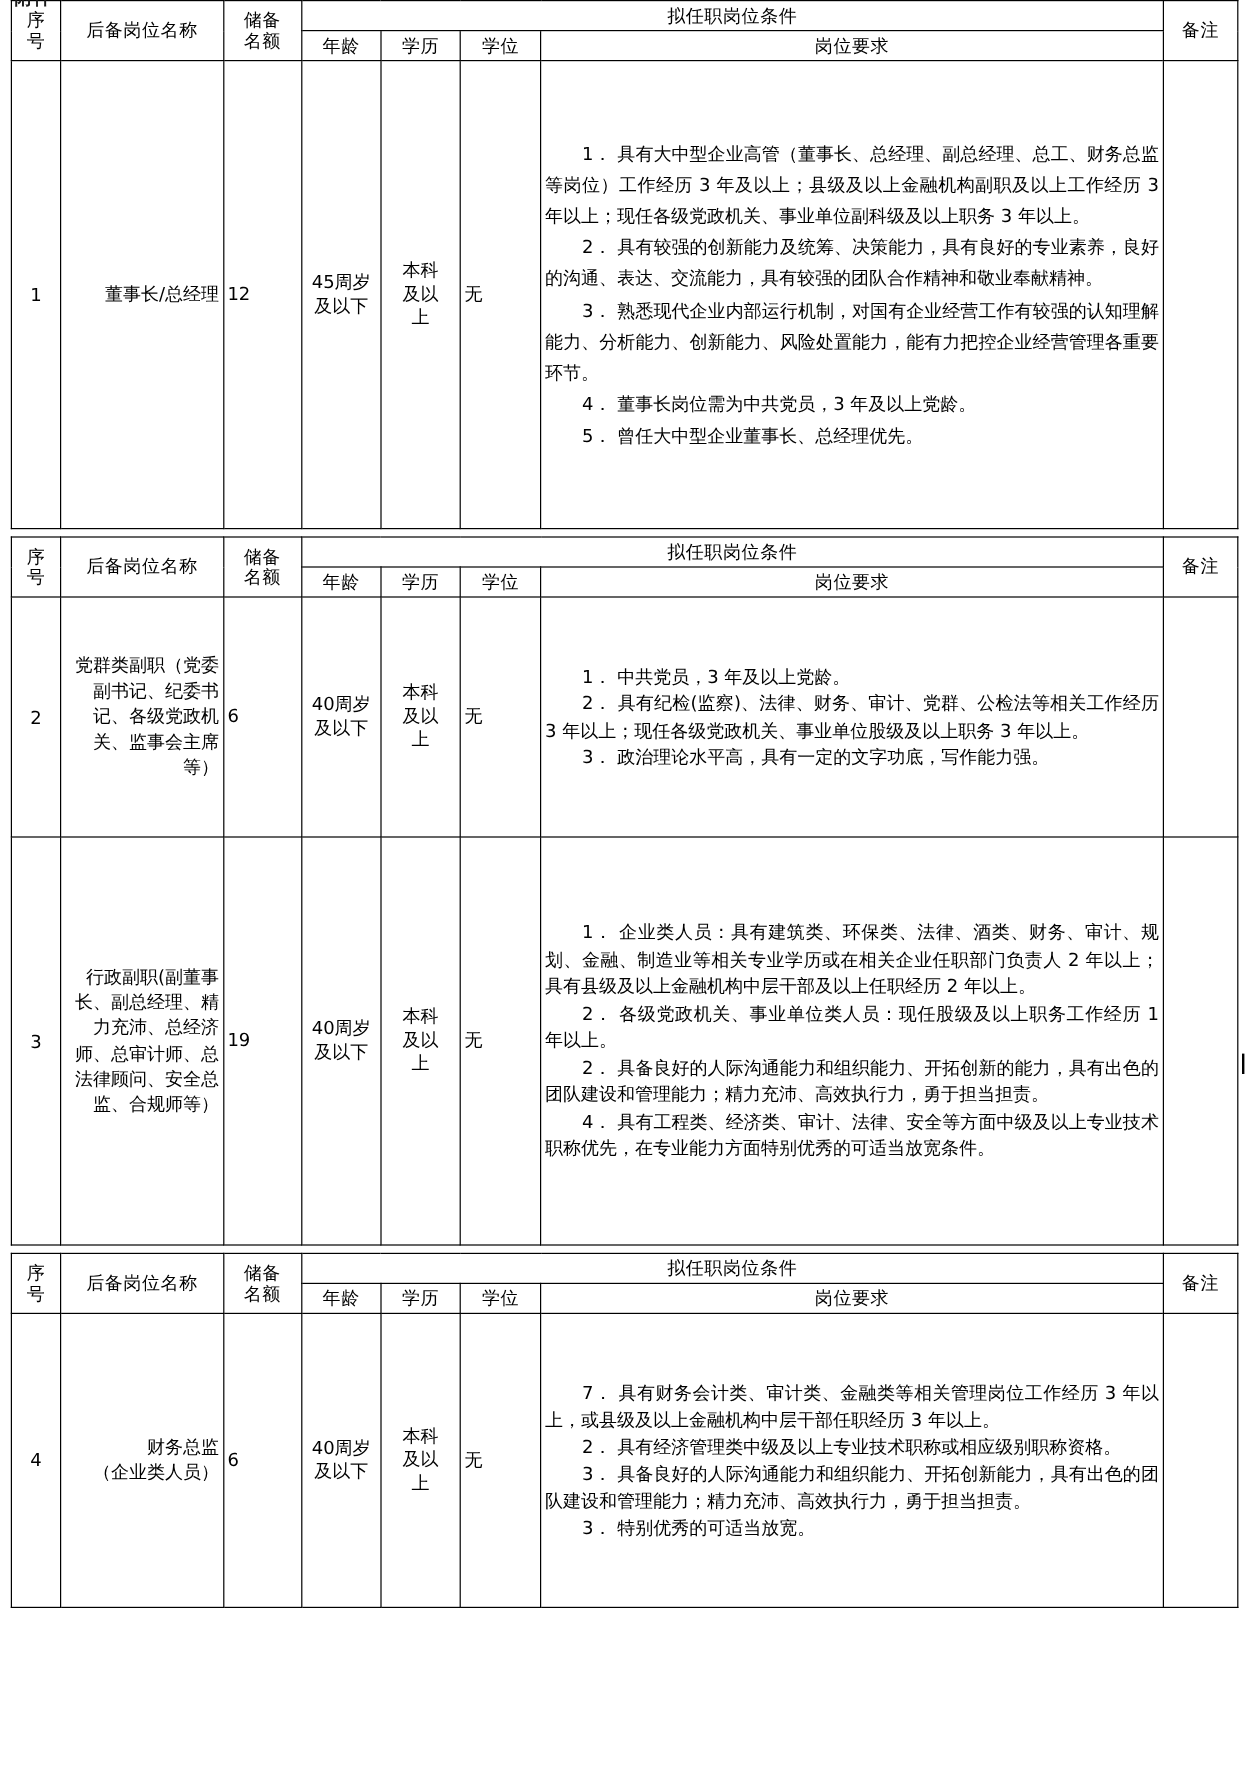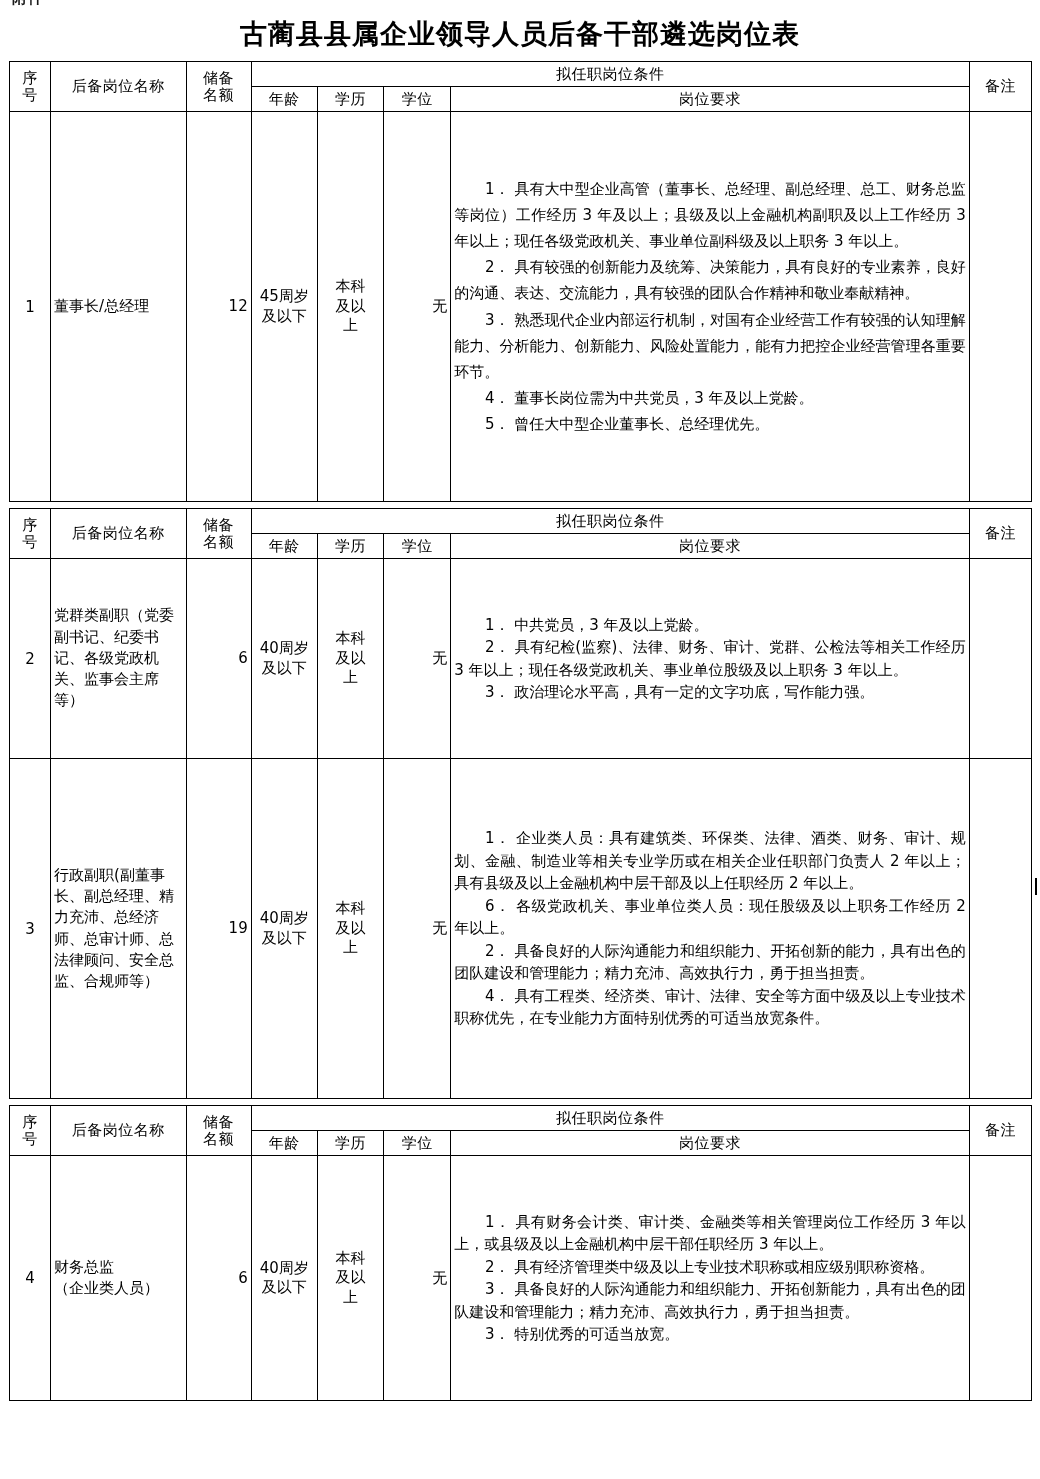--- a/index.html
+++ b/index.html
@@ -87,30 +87,30 @@
   col.c-name   { width:135px; }
   col.c-quota  { width:65px; }
   col.c-age    { width:66px; }
   col.c-edu    { width:66px; }
   col.c-deg    { width:67px; }
   col.c-req    { width:517px; }
   col.c-note   { width:62px; }
 
   
   .c-center{
+    text-align:left;
+    font-size:15px;
+    line-height:1.35;
+  }
+  .c-idx{
+    text-align:center;
+    font-size:15px;
+  }
+  .c-name-cell{
     text-align:right;
-    font-size:15px;
-    line-height:1.35;
-  }
-  .c-idx{
-    text-align:center;
-    font-size:15px;
-  }
-  .c-name-cell{
-    text-align:left;
     font-size:15px;
     line-height:1.42;
     padding:4px 6px;
   }
   .c-stack{
     text-align:center;
     font-size:15px;
     line-height:1.30;
   }
   .c-stack span{ display:block; }
@@ -138,21 +138,20 @@
     background:#000;
   }
 </style>
 </head>
 <body>
 
 <div class="page">
 
   <div class="top-fragment">附件</div>
 
-  <h1 class="doc-title">古蔺县县属企业领导人员后备干部遴选岗位表</h1>
 
   <div class="tbl-wrap">
 
     <table class="jobs">
       <colgroup>
         <col class="c-no">
           <col class="c-name">
           <col class="c-quota">
         <col class="c-age">
           <col class="c-edu">
@@ -279,21 +278,21 @@
             <span>及以下</span>
           </td>
           <td class="c-stack">
             <span>本科</span>
             <span>及以</span>
             <span>上</span>
           </td>
           <td class="c-center">无</td>
           <td class="c-req-cell tight">
             <p class="req-item">1． 企业类人员：具有建筑类、环保类、法律、酒类、财务、审计、规划、金融、制造业等相关专业学历或在相关企业任职部门负责人 2 年以上；具有县级及以上金融机构中层干部及以上任职经历 2 年以上。</p>
-            <p class="req-item">6． 各级党政机关、事业单位类人员：现任股级及以上职务工作经历 2 年以上。</p>
+            <p class="req-item">2． 各级党政机关、事业单位类人员：现任股级及以上职务工作经历 1 年以上。</p>
             <p class="req-item">2． 具备良好的人际沟通能力和组织能力、开拓创新的能力，具有出色的团队建设和管理能力；精力充沛、高效执行力，勇于担当担责。</p>
             <p class="req-item">4． 具有工程类、经济类、审计、法律、安全等方面中级及以上专业技术职称优先，在专业能力方面特别优秀的可适当放宽条件。</p>
           </td>
           <td class="c-note-cell"></td>
         </tr>
       </tbody>
     </table>
 
     <table class="jobs">
       <colgroup>
@@ -343,21 +342,21 @@
             <span>40周岁</span>
             <span>及以下</span>
           </td>
           <td class="c-stack">
             <span>本科</span>
             <span>及以</span>
             <span>上</span>
           </td>
           <td class="c-center">无</td>
           <td class="c-req-cell tight">
-            <p class="req-item">1． 具有财务会计类、审计类、金融类等相关管理岗位工作经历 3 年以上，或县级及以上金融机构中层干部任职经历 3 年以上。</p>
+            <p class="req-item">7． 具有财务会计类、审计类、金融类等相关管理岗位工作经历 3 年以上，或县级及以上金融机构中层干部任职经历 3 年以上。</p>
             <p class="req-item">2． 具有经济管理类中级及以上专业技术职称或相应级别职称资格。</p>
             <p class="req-item">3． 具备良好的人际沟通能力和组织能力、开拓创新能力，具有出色的团队建设和管理能力；精力充沛、高效执行力，勇于担当担责。</p>
             <p class="req-item">3． 特别优秀的可适当放宽。</p>
           </td>
           <td class="c-note-cell"></td>
         </tr>
       </tbody>
     </table>
 
   </div>

